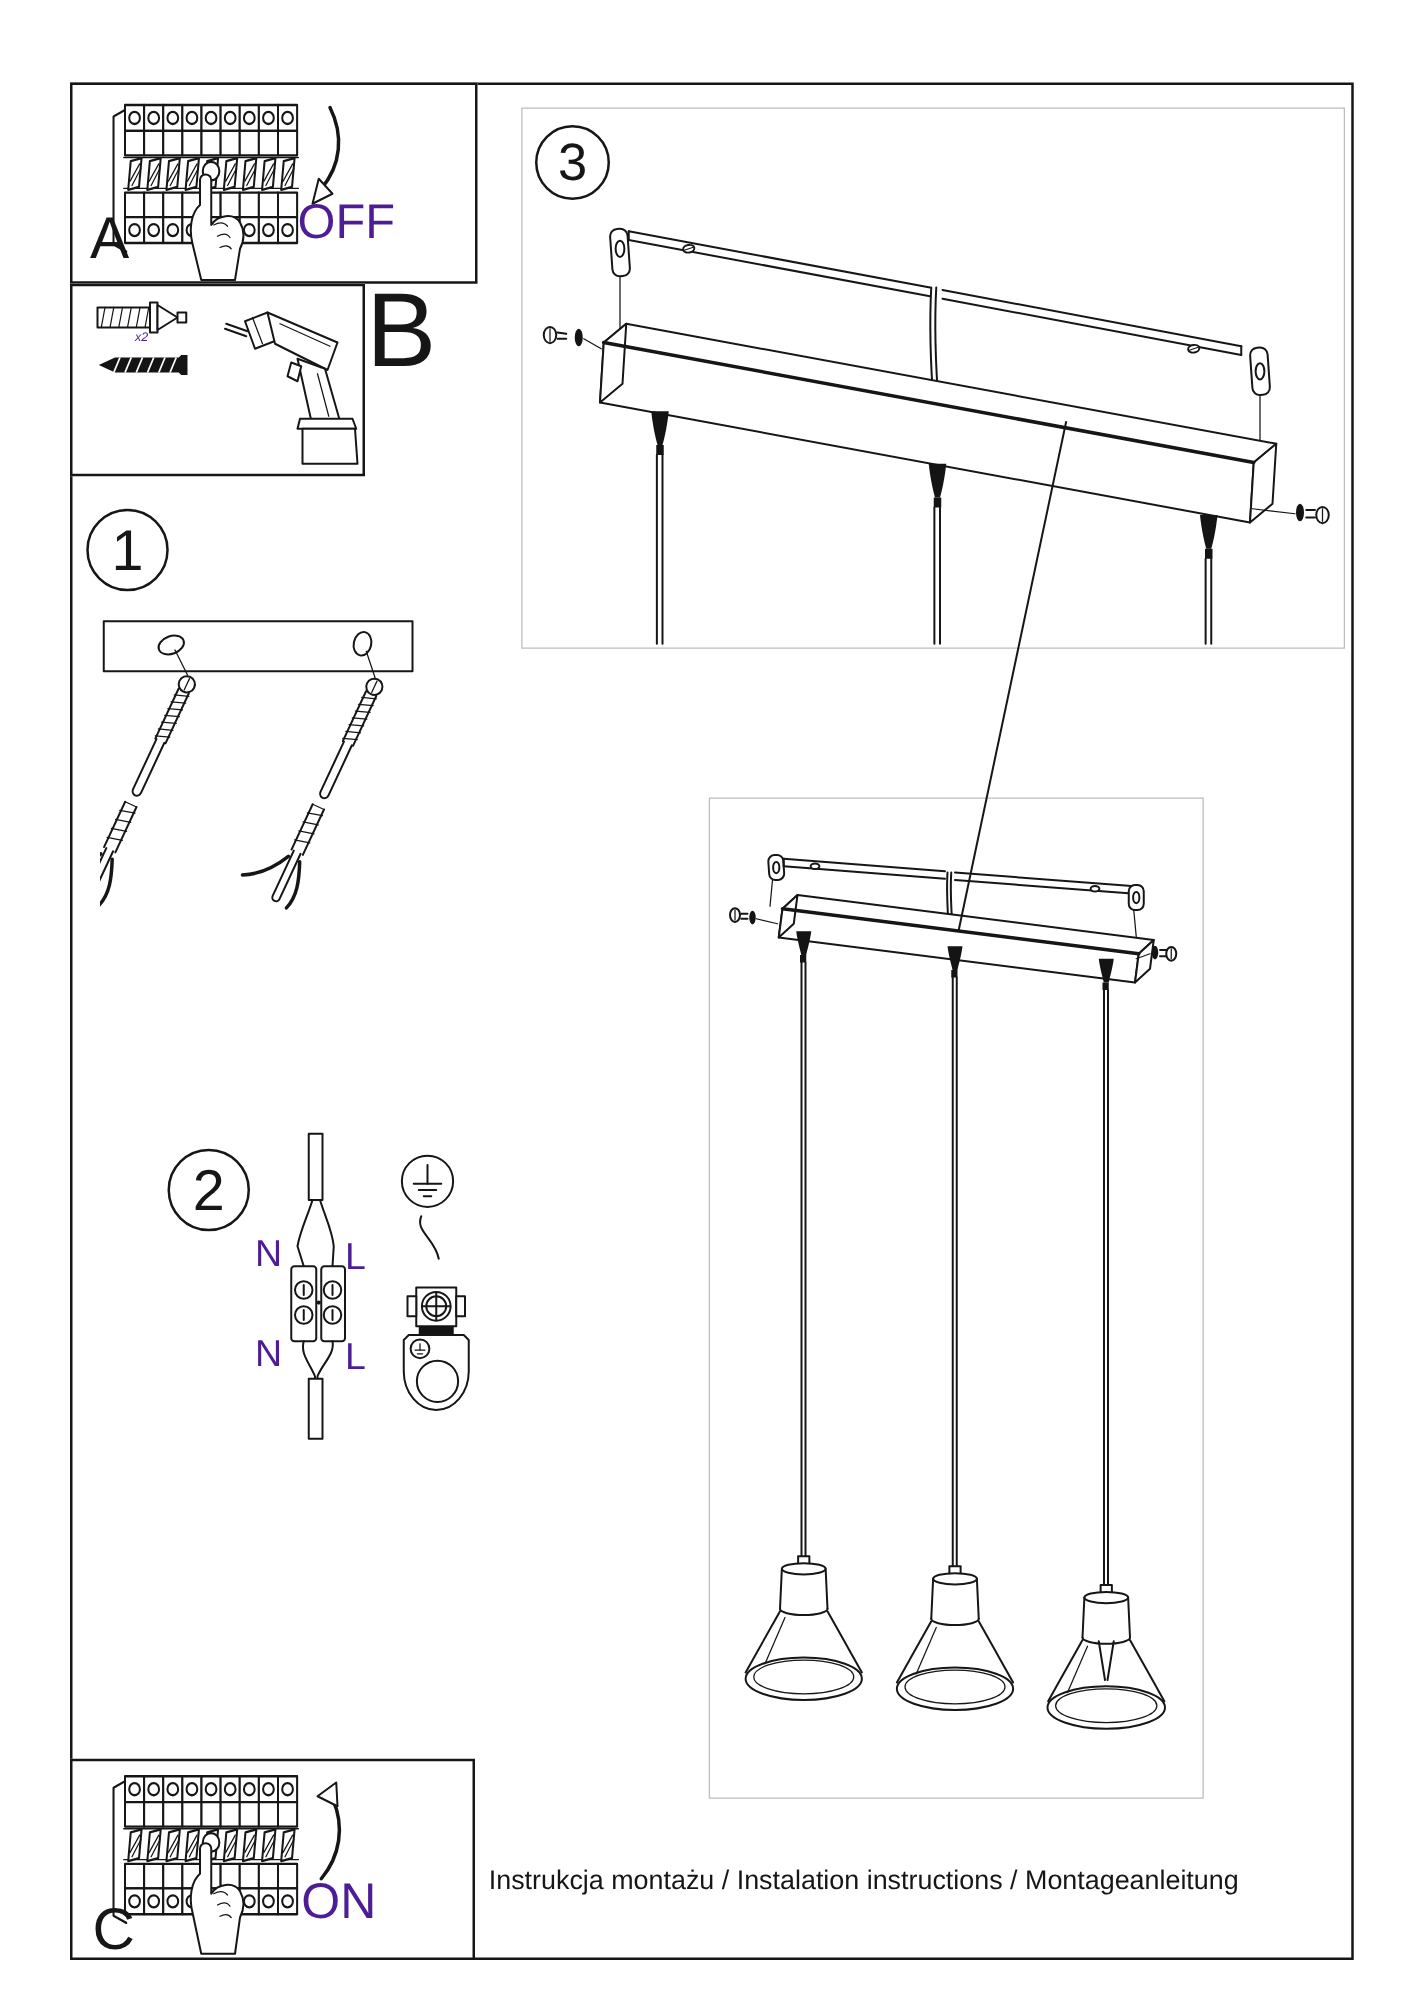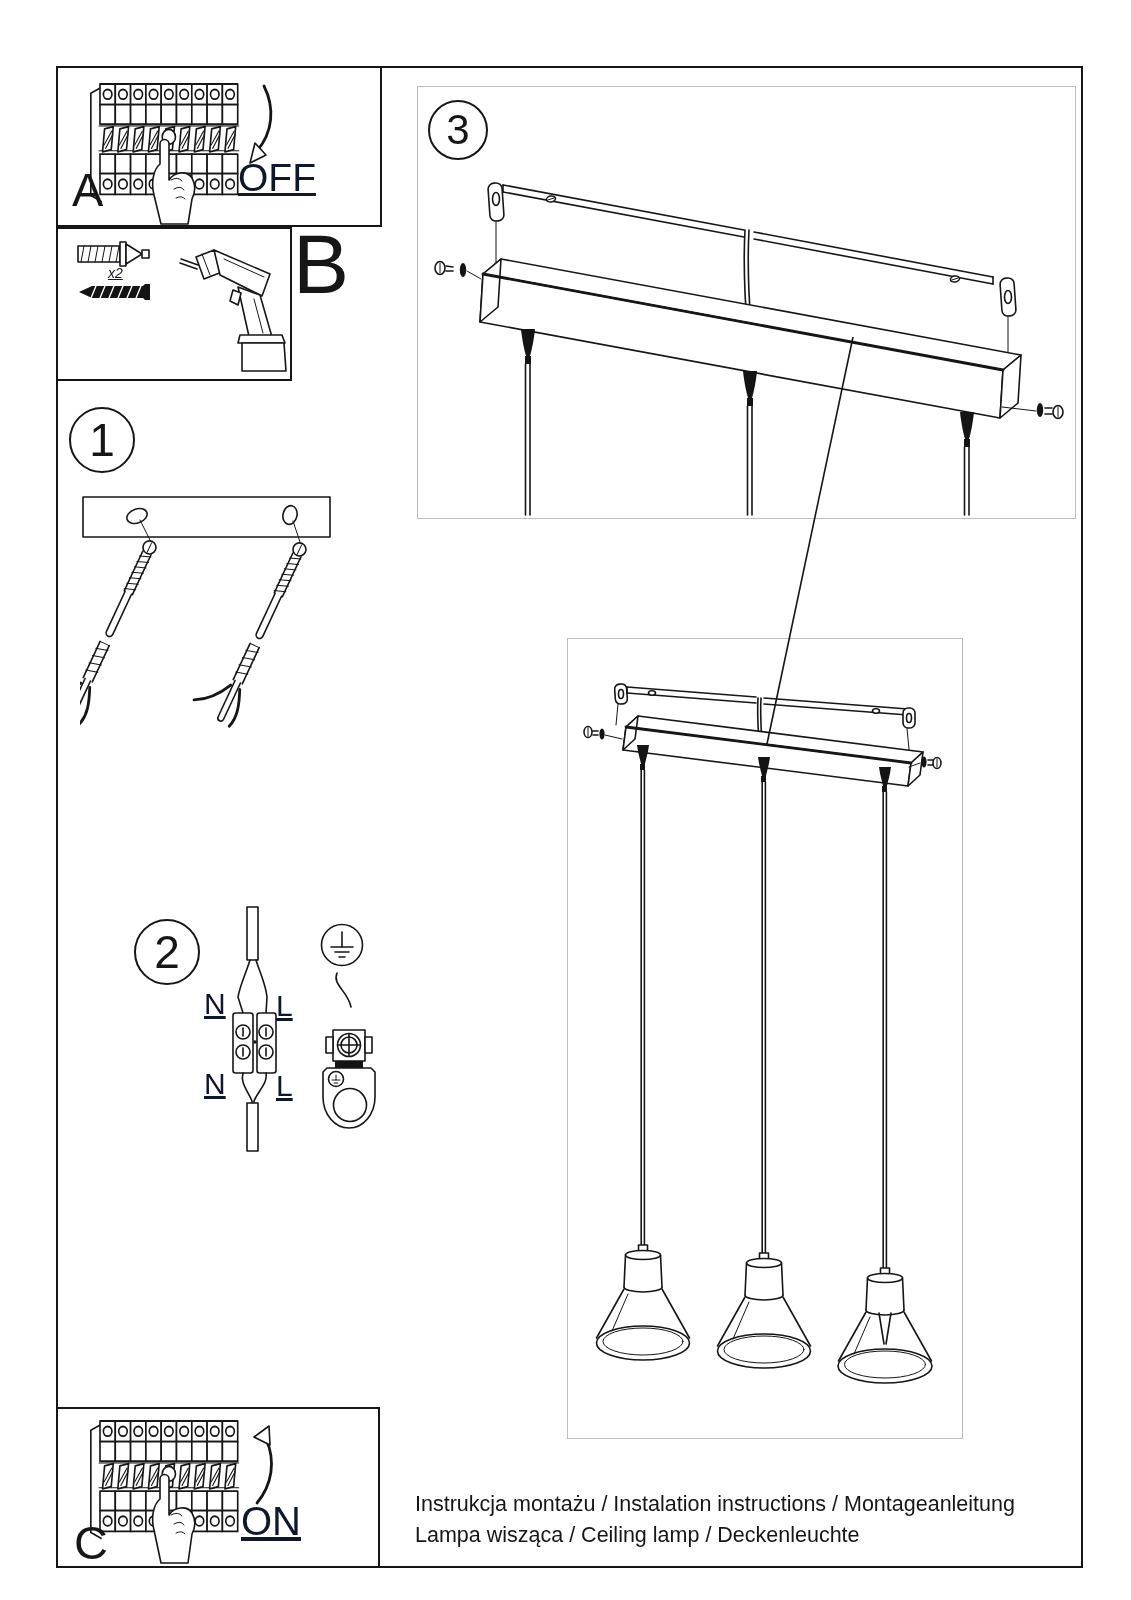--- a/index.html
+++ b/index.html
@@ -5,29 +5,29 @@
   html,body{margin:0;padding:0;background:#fff;}
   #sheet{position:relative;width:1131px;height:1600px;background:#fff;overflow:hidden;
          font-family:"Liberation Sans", sans-serif;color:#161616;}
   .abs{position:absolute;}
   .box{border:2.5px solid #161616;background:#fff;box-sizing:border-box;}
   .gframe{border:1.6px solid #bdbdbd;background:#fff;box-sizing:border-box;}
   .badge{border:2.2px solid #161616;border-radius:50%;box-sizing:border-box;
          display:flex;align-items:center;justify-content:center;
          font-size:46px;color:#161616;background:#fff;}
   .letter{color:#161616;line-height:1;}
-  .lbl{color:#0f172a;line-height:1;text-decoration:underline;}
+  .lbl{color:#4c1d95;line-height:1;}
   svg{display:block;}
   svg *{vector-effect:none;}
   .ln{stroke:#161616;stroke-width:1.6;fill:none;stroke-linecap:round;stroke-linejoin:round;}
   .lnw{stroke:#161616;stroke-width:1.6;fill:#fff;stroke-linejoin:round;}
   .thick{stroke-width:2.8;}
   .thin{stroke-width:1;}
   .blk{fill:#141414;stroke:none;}
-  .footer{font-size:21.5px;line-height:31px;color:#161616;margin-left:24px;}
+  .footer{font-size:21.5px;line-height:31px;color:#161616;}
 </style>
 </head>
 <body>
 
 <div id="sheet">
 
   <div class="abs" style="left:56px;top:66px;width:1027px;height:1502px;border:2px solid #161616;box-sizing:border-box;"></div>
 
   <div class="abs box" style="left:56px;top:66px;width:326px;height:161px;">
     <svg width="326" height="158" viewBox="0 0 326 158">
@@ -104,21 +104,21 @@
         <line class="ln thin" x1="144" y1="25" x2="152" y2="46"></line>
         <polygon class="lnw" points="156,21 212,45 204,67 162,46"></polygon>
         <line class="ln thin" x1="166" y1="30" x2="206" y2="48"></line>
         <polygon class="lnw" points="180,58 202,66 214,108 192,112"></polygon>
         <polygon class="lnw" points="175,61 183,64 180,76 172,72"></polygon>
         <polygon class="lnw" points="182,106 224,106 227,114 180,114"></polygon>
         <polygon class="lnw" points="184,114 226,114 228,142 184,142"></polygon>
         <line class="ln thin" x1="196" y1="70" x2="205" y2="104"></line>
       </g>
     </svg>
-    <span class="abs lbl" style="left:50px;top:37px;font-size:14px;font-style:italic;">x2</span>
+    <span class="abs lbl" style="left:50px;top:37px;font-size:10px;font-style:italic;">x2</span>
   </div>
   <span class="abs letter" style="left:293px;top:222px;font-size:84px;">B</span>
 
   <div class="abs badge" style="left:69px;top:407px;width:66px;height:66px;">
     <span>1</span>
   </div>
   <svg class="abs" style="left:80px;top:478px;" width="318" height="275" viewBox="0 0 318 275">
     <rect class="lnw" x="3" y="19" width="247" height="40" stroke-width="2"></rect>
     <ellipse class="lnw" cx="57" cy="38" rx="10.5" ry="7" transform="rotate(-20 57 38)"></ellipse>
     <ellipse class="lnw" cx="210" cy="37" rx="7" ry="9.5" transform="rotate(12 210 37)"></ellipse>
@@ -434,20 +434,19 @@
         <path class="ln thick" d="M199,94 C214,76 218,52 208,30"></path>
         <polygon class="lnw" points="211,17 196,28 212,36" stroke-width="2"></polygon>
       </g>
     </svg>
     <span class="abs letter" style="left:16px;top:110px;font-size:47px;">C</span>
     <span class="abs lbl" style="left:183px;top:92px;font-size:40px;">ON</span>
   </div>
 
   <div class="abs footer" style="left:391px;top:1489px;width:640px;">
     <div>Instrukcja montażu / Instalation instructions / Montageanleitung</div>
-    <div>Lampa wisząca / Ceiling lamp / Deckenleuchte</div>
   </div>
 
   <svg class="abs" style="left:0;top:0;pointer-events:none;" width="1131" height="1600" viewBox="0 0 1131 1600">
     <line x1="853" y1="337" x2="767" y2="744" stroke="#161616" stroke-width="1.6"></line>
   </svg>
 
 </div>
 
 </body></html>

